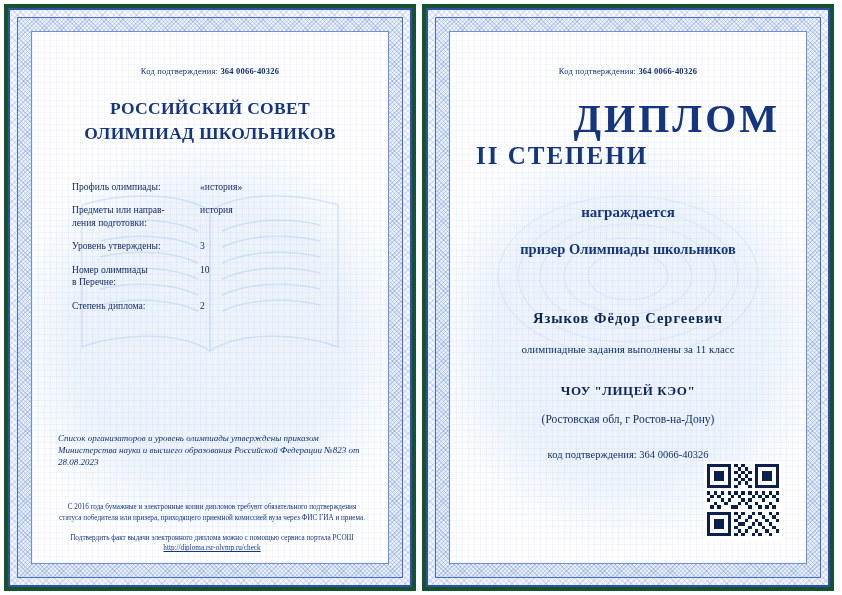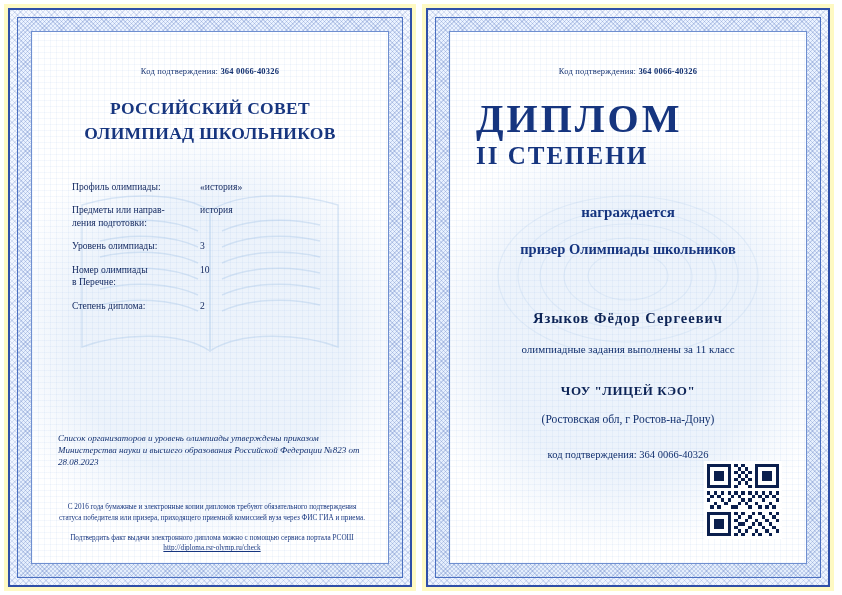--- a/index.html
+++ b/index.html
@@ -16,21 +16,21 @@
     display: flex;
     gap: 6px;
     padding: 4px 4px;
   }
 
   
   .cert {
     position: relative;
     width: 412px;
     height: 587px;
-    background: #fef9c3;
+    background: #14532d;
     overflow: hidden;
     text-decoration: underline;
   }
   .cert-outer {
     position: absolute;
     inset: 4px;
     border: 2px solid #2f4fa8;
     background:
        repeating-linear-gradient(45deg, rgba(60,95,180,0.16) 0 1px, rgba(255,255,255,0) 1px 4px),
        repeating-linear-gradient(-45deg, rgba(60,95,180,0.16) 0 1px, rgba(255,255,255,0) 1px 4px),
@@ -139,21 +139,21 @@
     color: #16357f;
     line-height: 1.5;
     text-align: center;
   }
   .small-print p { margin: 0 0 9px 0; }
   .small-print a { color: #16357f; text-decoration: underline; margin-top: 48px; }
 
   
   .diploma-word {
     margin-top: 22px;
-    text-align: left;
+    text-align: right;
     color: #16357f;
     font-weight: bold;
     font-size: 40px;
     letter-spacing: 3px;
     line-height: 1.05;
   }
   .diploma-degree {
     text-align: left;
     color: #16357f;
     font-weight: bold;
@@ -273,21 +273,21 @@
           <div class="field-row">
             <div class="field-label">
               <span>Предметы или направ-</span>
               <span class="sub">ления подготовки:</span>
             </div>
             <div class="field-value">история</div>
           </div>
 
           <div class="field-row">
             <div class="field-label">
-              <span>Уровень олимпиады:</span>
+              <span>Уровень утверждены:</span>
             </div>
             <div class="field-value">3</div>
           </div>
 
           <div class="field-row">
             <div class="field-label">
               <span>Номер олимпиады</span>
               <span class="sub">в Перечне:</span>
             </div>
             <div class="field-value">10</div>

